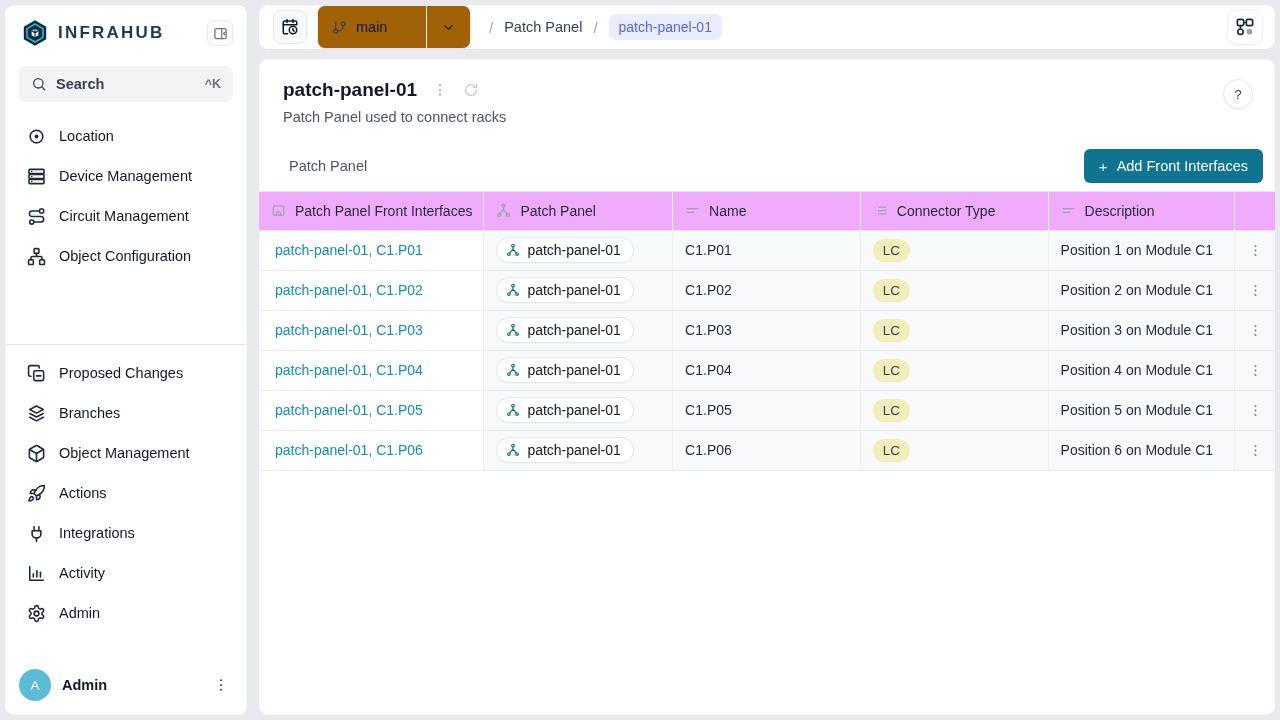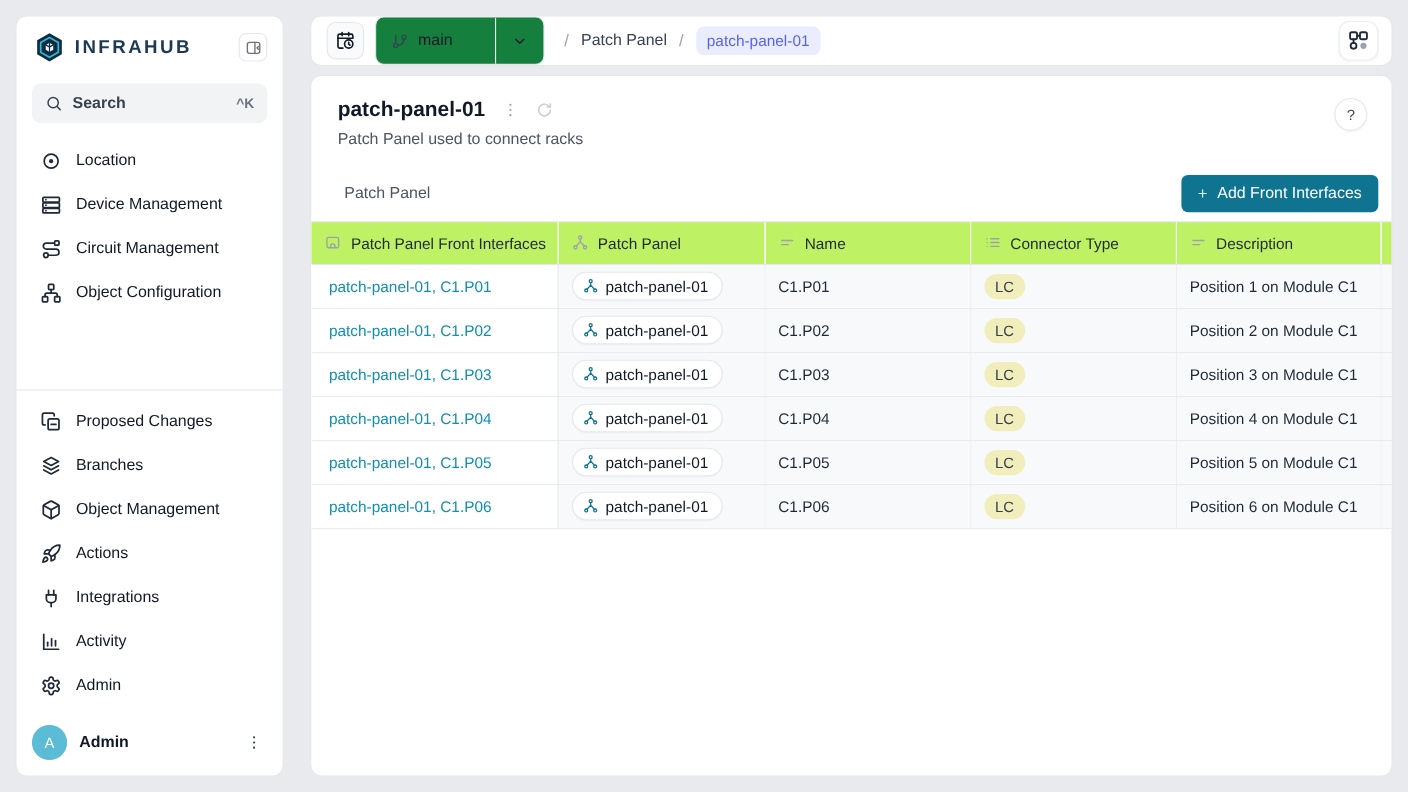--- a/index.html
+++ b/index.html
@@ -3,21 +3,21 @@
 <meta charset="utf-8">
 <style>
   * { box-sizing: border-box; margin: 0; padding: 0; }
   html, body { width: 1280px; height: 720px; overflow: hidden; }
   body {
     font-family: "Liberation Sans", "DejaVu Sans", sans-serif;
     background: #e8eaee;
     color: #111827;
     font-size: 14px;
   }
-  .app { display: flex; gap: 24px; padding: 14px; height: 720px; }
+  .app { display: flex; gap: 10px; padding: 4px; height: 720px; }
 
   
   .sidebar {
     width: 244px; background: #fff; border: 1px solid #e5e7eb; border-radius: 10px;
     display: flex; flex-direction: column; flex-shrink: 0;
   }
   .logo-row { display: flex; align-items: center; padding: 14px 14px 4px 16px; }
   .logo-mark { width: 28px; height: 28px; display: inline-flex; }
   .logo-text { font-size: 17px; font-weight: 800; letter-spacing: 0.13em; color: #1b3a52; margin-left: 9px; flex: 1; }
   .collapse-btn { width: 26px; height: 26px; border: 1px solid #e5e7eb; border-radius: 7px; background: #fff;
@@ -46,21 +46,21 @@
 
   
   .main-col { flex: 1; min-width: 0; display: flex; flex-direction: column; gap: 8px; }
 
   .topbar { height: 46px; background: #fff; border: 1px solid #e5e7eb; border-radius: 10px;
     display: flex; align-items: center; padding: 0 12px 0 14px; flex-shrink: 0; }
   .timeline-btn { width: 34px; height: 34px; border: 1px solid #e5e7eb; border-radius: 8px; background: #f9fafb;
     display: inline-flex; align-items: center; justify-content: center; color: #111827; cursor: pointer; }
   .timeline-btn .icon { width: 18px; height: 18px; }
   .branch-select { margin-left: 10px; height: 44px; border: 1px solid #e5e7eb; border-radius: 8px;
-    display: flex; align-items: stretch; overflow: hidden; cursor: pointer; background: #15803d; }
+    display: flex; align-items: stretch; overflow: hidden; cursor: pointer; background: #a16207; }
   .branch-main { display: flex; align-items: center; gap: 9px; padding: 0 14px; width: 108px; }
   .branch-main .icon { width: 15px; height: 15px; color: #374151; }
   .branch-name { font-size: 14.5px; color: #111827; }
   .branch-caret { width: 44px; display: flex; align-items: center; justify-content: center; border-left: 1px solid #f0f1f3; color: #111827; }
   .branch-caret .icon { width: 15px; height: 15px; }
   .breadcrumb { display: flex; align-items: center; gap: 11px; margin-left: 18px; }
   .crumb-sep { color: #9ca3af; font-size: 15px; }
   .crumb-text { color: #374151; font-size: 14.5px; }
   .crumb-pill { background: #e9edfd; color: var(--breadcrumb-active, #5a63e6); padding: 5px 10px; border-radius: 7px; font-size: 14px; cursor: pointer; }
   .workflow-btn { margin-left: auto; width: 36px; height: 36px; border: 1px solid #eceef0; border-radius: 10px;
@@ -89,21 +89,21 @@
   .tab-badge { margin-left: 9px; background: #f3f4f6; color: var(--link, #0f8fb2); border-radius: 999px;
     padding: 2px 9px; font-size: 12.5px; }
   .add-btn { margin-left: auto; align-self: center; margin-right: 12px; height: 34px; border: none; cursor: pointer;
     background: var(--accent, #0e7490); color: #fff; border-radius: 6px; padding: 0 15px; font-size: 14.5px;
     display: inline-flex; align-items: center; gap: 9px; font-family: inherit; }
   .add-btn .plus { font-size: 15px; opacity: .85; }
 
   
   table { width: 100%; border-collapse: collapse; table-layout: fixed; }
   thead th { height: 38px; text-align: left; font-size: 14px; font-weight: 500; color: #1f2937;
-    padding: 0 12px; border-bottom: 1px solid #e5e7eb; border-right: 1px solid #eceef0; background: #bef264; white-space: nowrap; overflow: hidden; }
+    padding: 0 12px; border-bottom: 1px solid #e5e7eb; border-right: 1px solid #eceef0; background: #f0abfc; white-space: nowrap; overflow: hidden; }
   thead th:last-child { border-right: none; }
   .th-inner { display: flex; align-items: center; gap: 9px; }
   .th-icon { width: 15px; height: 15px; color: #9ca3af; display: inline-flex; flex-shrink: 0; }
   tbody td { height: 40px; font-size: 14px; color: #1f2937; padding: 0 12px; background: #f8f9fb;
     border-bottom: 1px solid #e9ecef; border-right: 1px solid #eceef0; white-space: nowrap; overflow: hidden; }
   tbody td:last-child { border-right: none; }
   tbody td.cell-display { background: #fff; padding-left: 16px; box-shadow: 1px 0 0 #e2e5e9; }
   a.row-link { color: var(--link, #0f8fb2); text-decoration: none; cursor: pointer; }
   .chip { display: inline-flex; align-items: center; gap: 7px; background: #fff; border: 1px solid #e5e7eb;
     border-radius: 999px; padding: 4px 12px 4px 9px; font-size: 14px; color: #111827; cursor: pointer;

